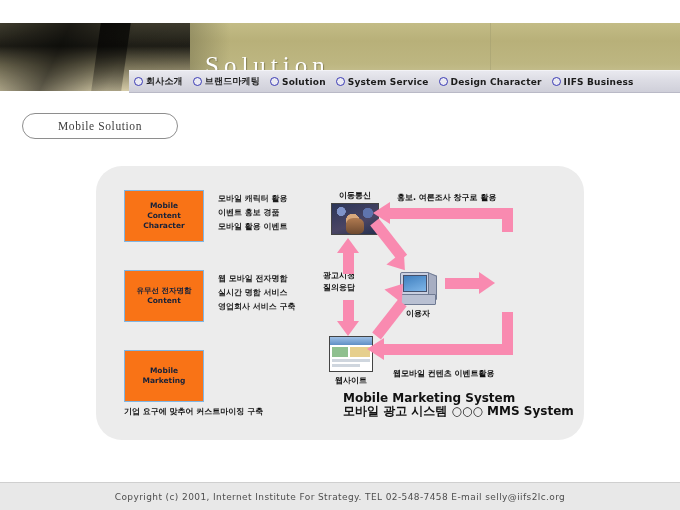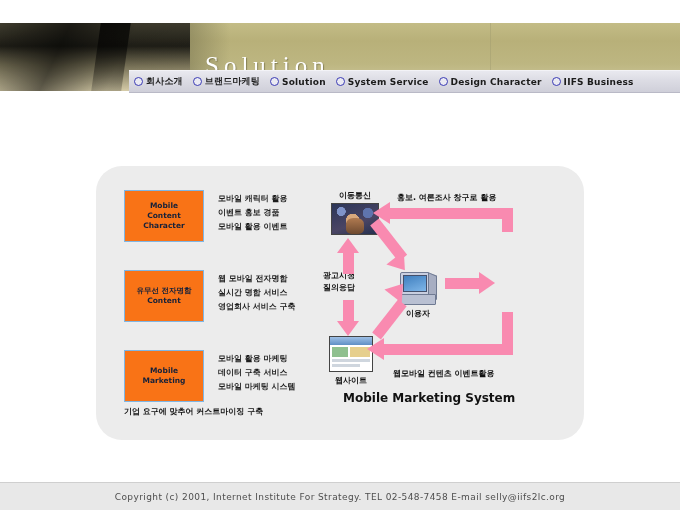--- a/index.html
+++ b/index.html
@@ -168,20 +168,23 @@
     <div class="nav-item">
       <span class="nav-dot"></span>
       <span class="nav-label">Design Character</span>
     </div>
     <div class="nav-item">
       <span class="nav-dot"></span>
       <span class="nav-label">IIFS Business</span>
     </div>
   </div>
 
+  <div class="tabbtn">
+    <span>Mobile Solution</span>
+  </div>
 
   <div class="panel">
 
     <div class="lcol">
 
       <div class="box b1">
         <span>
           <span>Mobile</span><br>
           <span>Content</span><br>
           <span>Character</span>
@@ -203,25 +206,20 @@
         <div>웹 모바일 전자명함</div>
         <div>실시간 명함 서비스</div>
         <div>영업회사 서비스 구축</div>
       </div>
 
       <div class="box b3">
         <span>
           <span>Mobile</span><br>
           <span>Marketing</span>
         </span>
-      </div>
-      <div class="blines l3">
-        <div>모바일 활용 마케팅</div>
-        <div>데이터 구축 서비스</div>
-        <div>모바일 마케팅 시스템</div>
       </div>
 
       <div class="lfoot">기업 요구에 맞추어 커스트마이징 구축</div>
     </div>
 
     <div class="diagram">
 
       <div class="annot" style="left:86px;top:26px;">홍보. 여론조사 창구로 활용</div>
 
       <div class="node" style="left:20px;top:24px;">
@@ -278,20 +276,21 @@
       <div class="ar" style="left:72px;top:178px;width:130px;height:11px;"></div>
       <div class="arrowhead" style="left:56px;top:172px;border-top:11.5px solid transparent;border-bottom:11.5px solid transparent;border-right:17px solid #f98ab0;"></div>
 
       <div class="ar" style="left:191px;top:146px;width:11px;height:43px;"></div>
 
       <div class="ar" style="left:60px;top:128px;width:11px;height:42px;transform:rotate(38deg);transform-origin:bottom center;"></div>
       <div class="arrowhead" style="left:76px;top:116px;border-left:11.5px solid transparent;border-right:11.5px solid transparent;border-bottom:16px solid #f98ab0;transform:rotate(38deg);"></div>
 
       <div class="bottom-note" style="left:32px;top:226px;">
         <div>Mobile Marketing System</div>
+        <div>모바일 광고 시스템 ○○○ MMS System</div>
       </div>
 
     </div>
   </div>
 
   <div class="footer">
     <span>Copyright (c) 2001, Internet Institute For Strategy. TEL 02-548-7458 E-mail selly@iifs2lc.org</span>
   </div>
 
 </div>

